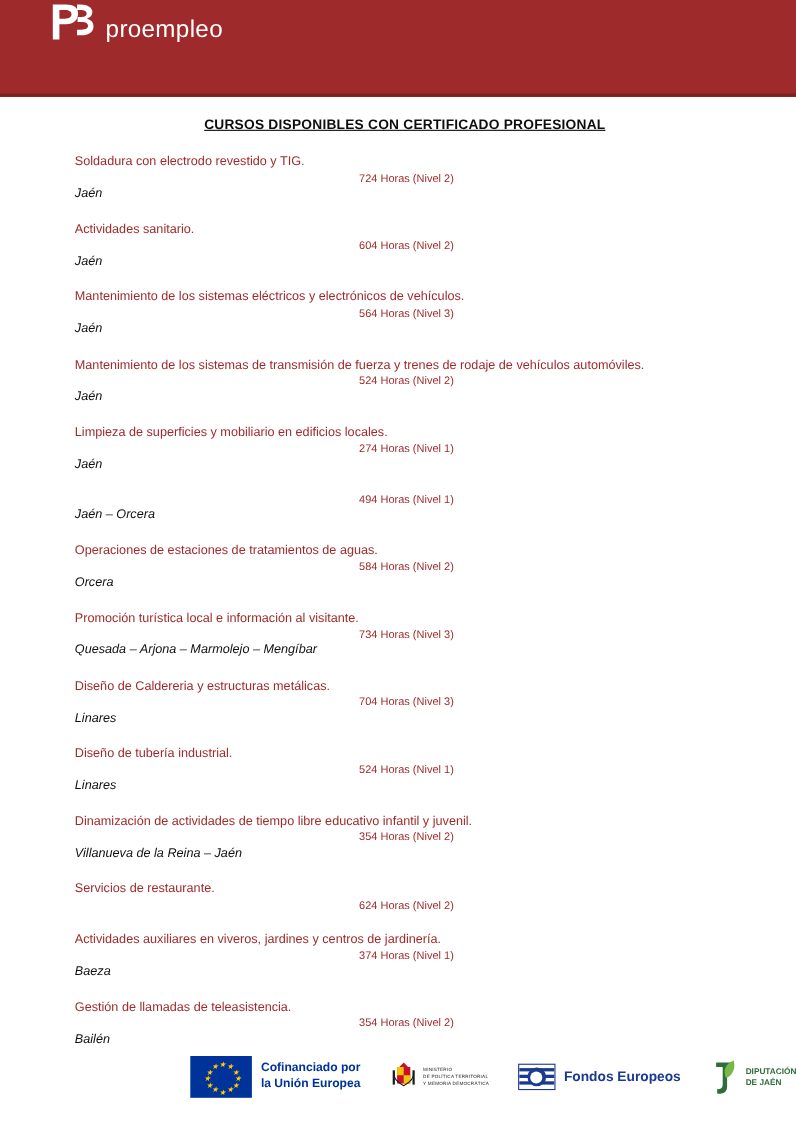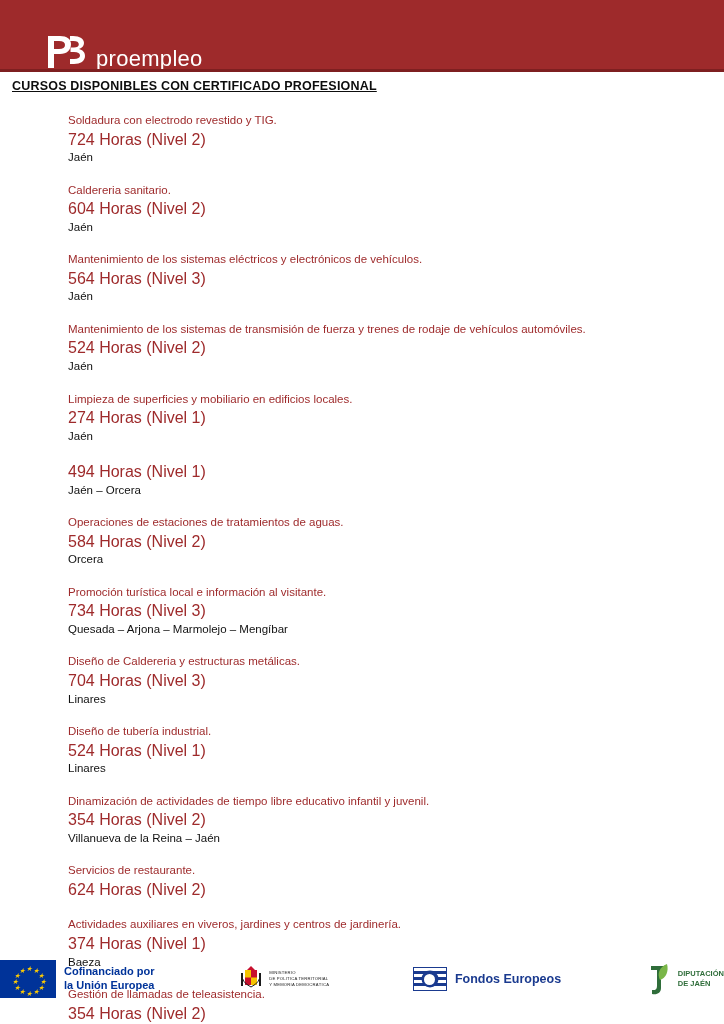--- a/index.html
+++ b/index.html
@@ -14,24 +14,24 @@
     width: 724px;
     height: 1024px;
     background: #ffffff;
     overflow: hidden;
   }
 
   
   .header {
     position: relative;
     width: 724px;
-    height: 72px;
+    height: 88px;
     background: #9e2a2b;
     display: flex;
-    align-items: flex-end;
+    align-items: flex-start;
   }
   .header-logo {
     display: flex;
     align-items: center;
     margin-left: 44px;
   }
   .logo-mark {
     position: relative;
     width: 44px;
     height: 40px;
@@ -48,21 +48,22 @@
   }
   .header-bottom-rule {
     position: absolute;
     left: 0; right: 0; bottom: 0;
     height: 3px;
     background: #7e1f20;
   }
 
   
   .doc-title {
-    margin-top: 7px;
+    margin-top: 18px;
+    text-align: center;
     font-size: 12.5px;
     font-weight: bold;
     color: #0d0d0d;
     text-decoration: underline;
     letter-spacing: 0.2px;
     padding-left: 12px;
   }
 
   
   .course-list {
@@ -73,39 +74,41 @@
   .course {
     margin-bottom: 17px;
   }
   .course-name {
     color: #9e2a2b;
     font-size: 11.5px;
     line-height: 1.35;
   }
   .course-hours {
     color: #9e2a2b;
-    font-size: 16px;
+    font-size: 10px;
     line-height: 1.35;
+    text-align: center;
   }
   .course-place {
     color: #111111;
     font-size: 11.5px;
     line-height: 1.35;
+    font-style: italic;
   }
 
   
   .footer {
     position: absolute;
     left: 0;
     bottom: 0;
     width: 724px;
     height: 90px;
     display: flex;
     align-items: center;
-    justify-content: space-between;
+    justify-content: flex-end;
     gap: 26px;
   }
   .foot-item { display: flex; align-items: center; }
 
   
   .eu-flag {
     width: 56px; height: 38px;
     background: #003399;
     position: relative;
     display: inline-block;
@@ -206,21 +209,21 @@
 
   <div class="course-list">
 
     <div class="course">
       <div class="course-name">Soldadura con electrodo revestido y TIG.</div>
       <div class="course-hours">724 Horas (Nivel 2)</div>
       <div class="course-place">Jaén</div>
     </div>
 
     <div class="course">
-      <div class="course-name">Caldereria sanitario.</div>
+      <div class="course-name">Actividades sanitario.</div>
       <div class="course-hours">604 Horas (Nivel 2)</div>
       <div class="course-place">Jaén</div>
     </div>
 
     <div class="course">
       <div class="course-name">Mantenimiento de los sistemas eléctricos y electrónicos de vehículos.</div>
       <div class="course-hours">564 Horas (Nivel 3)</div>
       <div class="course-place">Jaén</div>
     </div>
 

